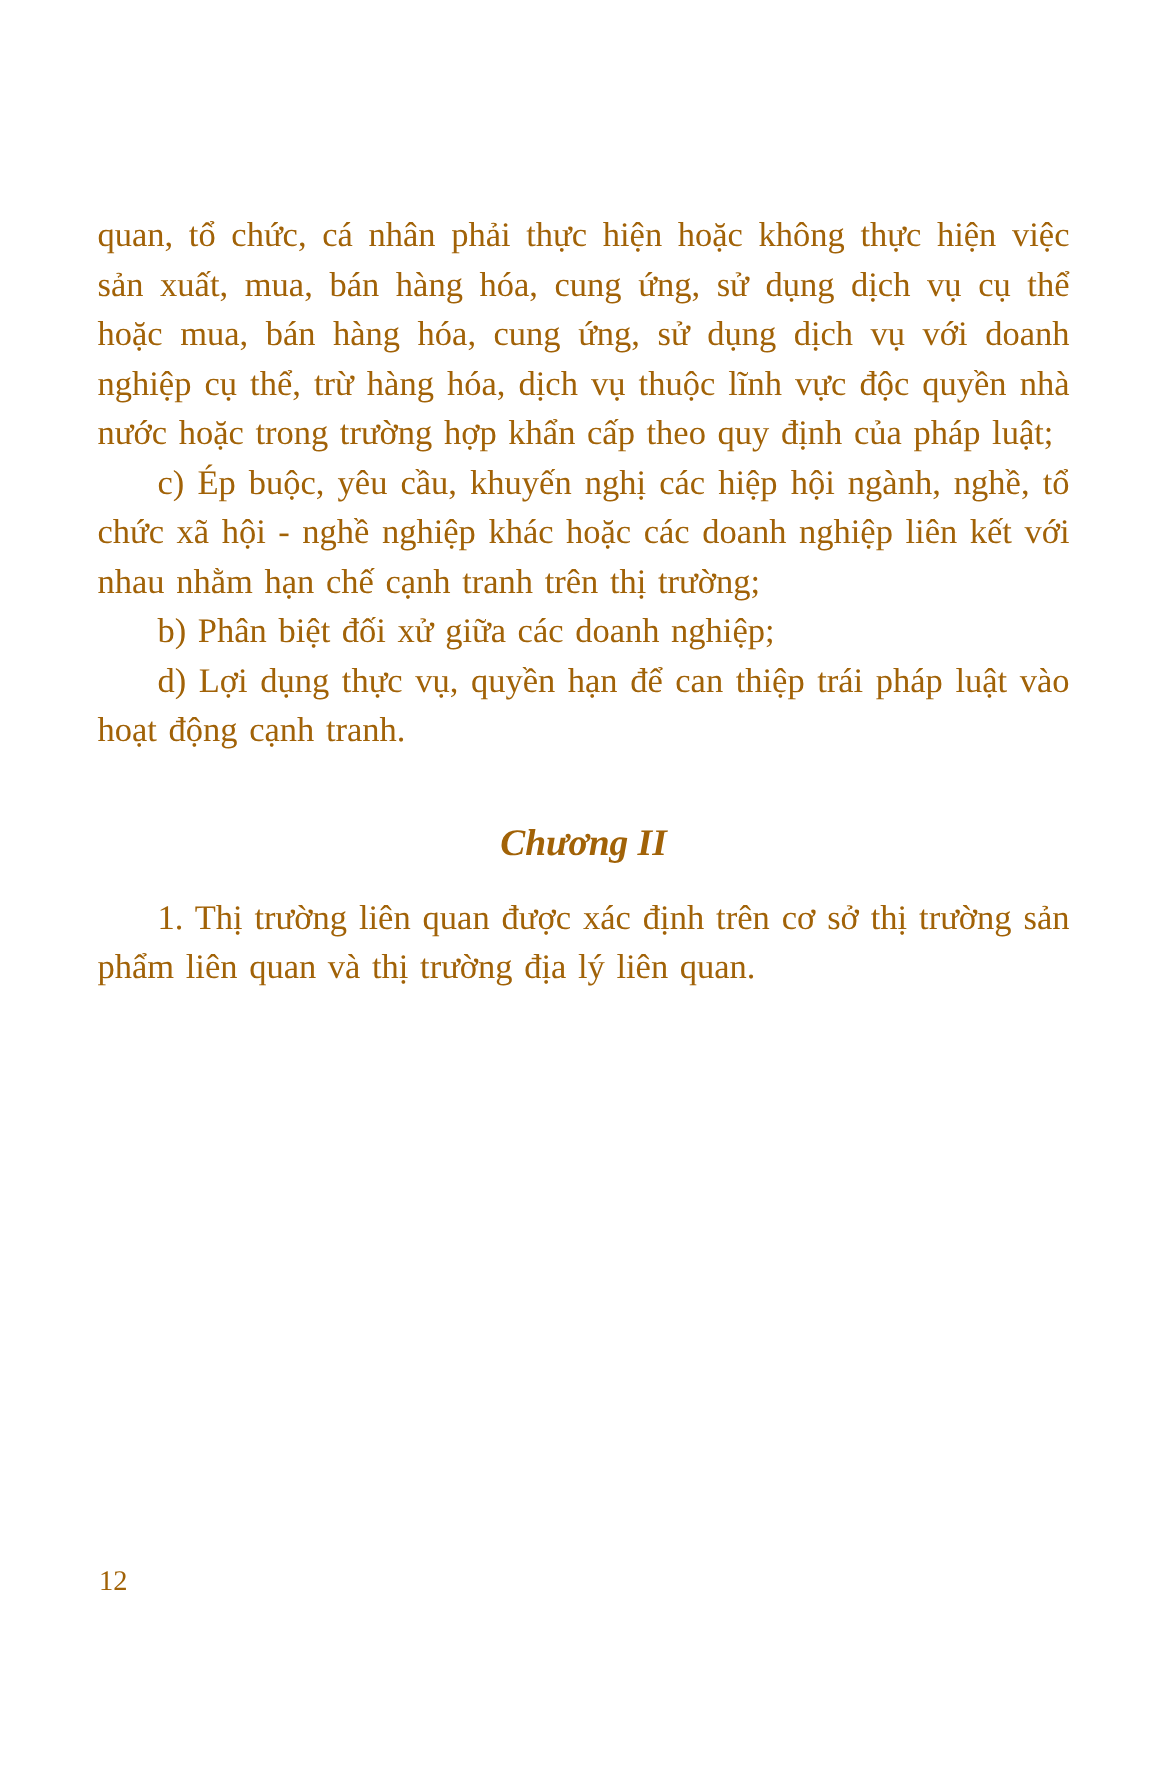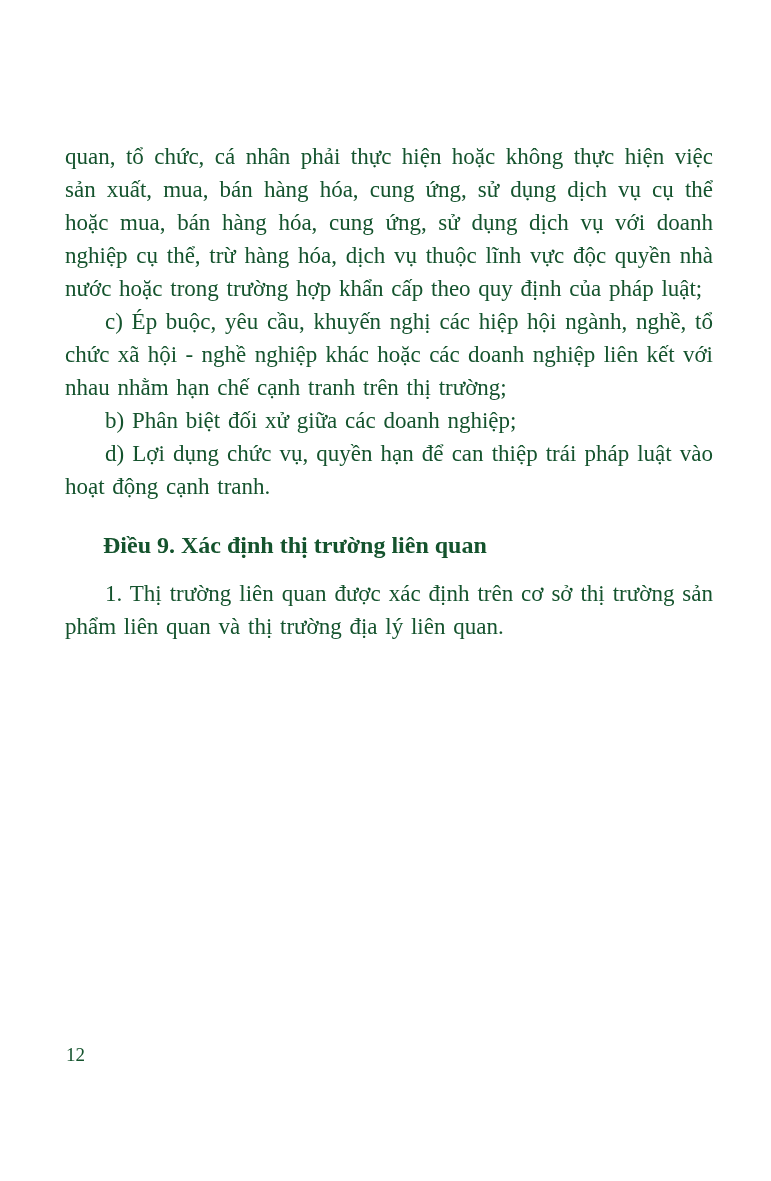--- a/index.html
+++ b/index.html
@@ -6,21 +6,21 @@
     margin: 0;
     padding: 0;
     background: #ffffff;
   }
   .page {
     position: relative;
     width: 771px;
     height: 1181px;
     background: #ffffff;
     font-family: "Liberation Serif", "DejaVu Serif", serif;
-    color: #14532d;
+    color: #a16207;
     overflow: hidden;
   }
   .text-block {
     position: absolute;
     left: 65px;
     top: 140px;
     width: 648px;
   }
   .para {
     margin: 0;
@@ -71,25 +71,25 @@
 
 <div class="page">
   <div class="text-block">
 
     <p class="para">quan, tổ chức, cá nhân phải thực hiện hoặc không thực hiện việc sản xuất, mua, bán hàng hóa, cung ứng, sử dụng dịch vụ cụ thể hoặc mua, bán hàng hóa, cung ứng, sử dụng dịch vụ với doanh nghiệp cụ thể, trừ hàng hóa, dịch vụ thuộc lĩnh vực độc quyền nhà nước hoặc trong trường hợp khẩn cấp theo quy định của pháp luật;</p>
 
     <p class="para indent">c) Ép buộc, yêu cầu, khuyến nghị các hiệp hội ngành, nghề, tổ chức xã hội - nghề nghiệp khác hoặc các doanh nghiệp liên kết với nhau nhằm hạn chế cạnh tranh trên thị trường;</p>
 
     <p class="para indent">b) Phân biệt đối xử giữa các doanh nghiệp;</p>
 
-    <p class="para indent">d) Lợi dụng chức vụ, quyền hạn để can thiệp trái pháp luật vào hoạt động cạnh tranh.</p>
+    <p class="para indent">d) Lợi dụng thực vụ, quyền hạn để can thiệp trái pháp luật vào hoạt động cạnh tranh.</p>
 
 
+    <h2 class="chapter-label">Chương II</h2>
 
 
-    <h3 class="article-heading">Điều 9. Xác định thị trường liên quan</h3>
 
     <p class="para indent after-article">1. Thị trường liên quan được xác định trên cơ sở thị trường sản phẩm liên quan và thị trường địa lý liên quan.</p>
 
   </div>
 
   <div class="page-number">12</div>
 </div>
 
 </body></html>

